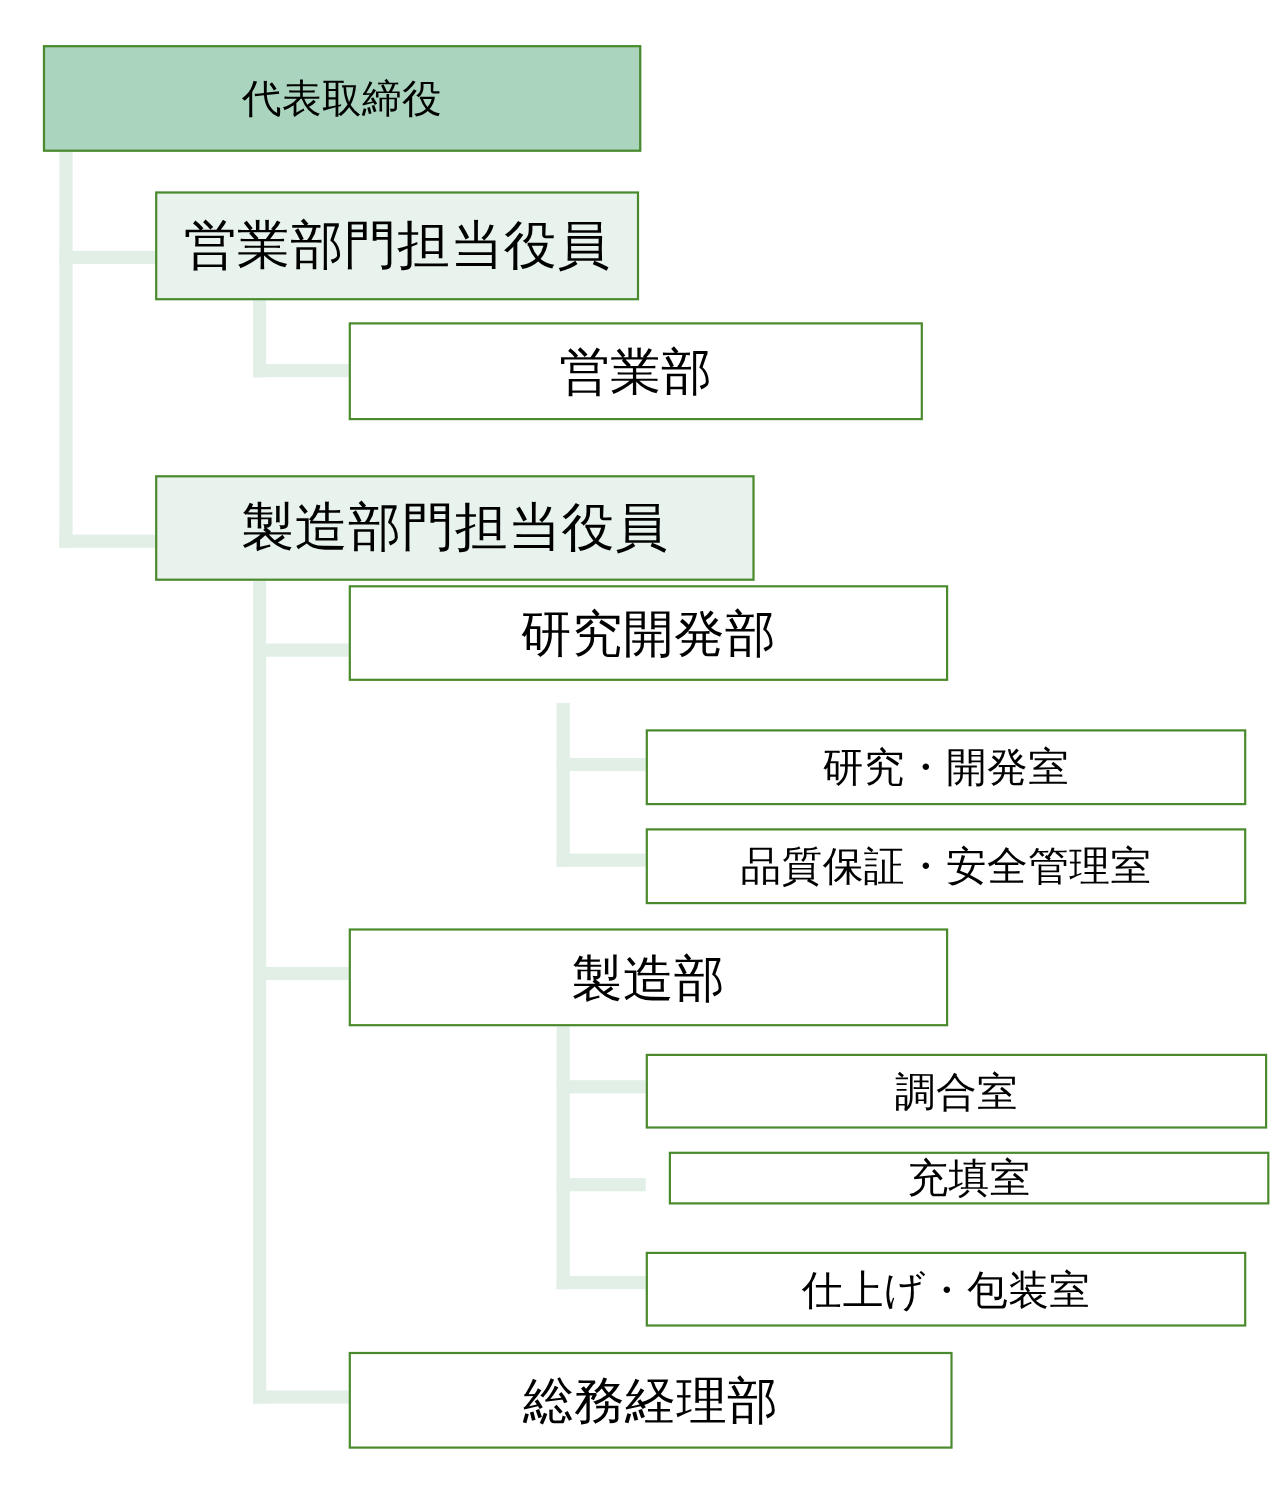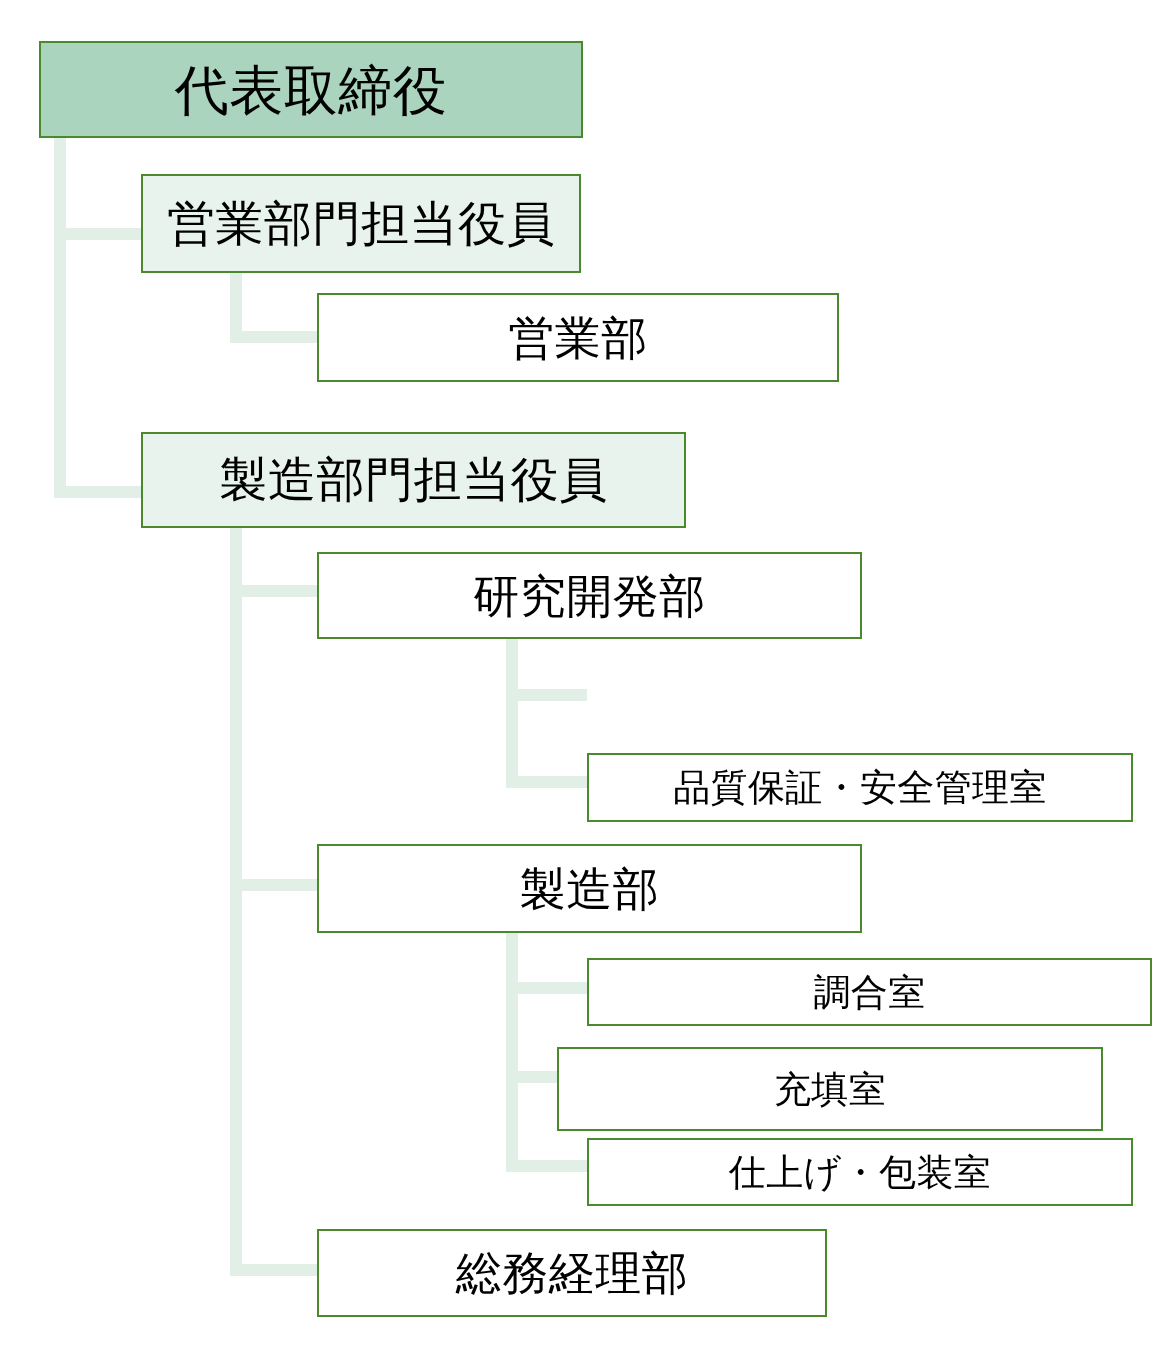--- a/index.html
+++ b/index.html
@@ -35,21 +35,21 @@
     border: 2.5px solid var(--c-border);
     display: flex;
     align-items: center;
     justify-content: center;
     color: var(--c-text);
     z-index: 2;
     line-height: 1;
     white-space: nowrap;
     letter-spacing: 0.01em;
   }
-  .l1 { background: var(--c-l1); font-size: 54px; }
+  .l1 { background: var(--c-l1); font-size: 36px; }
   .l2 { background: var(--c-l2); font-size: 48px; }
   .l3 { background: var(--c-leaf); font-size: 46px; }
   .l4 { background: var(--c-leaf); font-size: 37px; }
 </style>
 </head>
 <body>
 
 <div class="canvas">
 
   <div class="conn" style="left:54px;  top:138px;  width:12px; height:360px;"></div>
@@ -74,35 +74,38 @@
   </div>
   <div class="node l2" style="left:141px; top:174px;  width:440px; height:99px;">
     <span>営業部門担当役員</span>
   </div>
   <div class="node l3" style="left:317px; top:293px;  width:522px; height:89px;">
     <span>営業部</span>
   </div>
   <div class="node l2" style="left:141px; top:432px;  width:545px; height:96px;">
     <span>製造部門担当役員</span>
   </div>
-  <div class="node l3" style="left:317px; top:552px;  width:545px; height:87px;">
+  <div class="node l3" style="left:317px; top:532px;  width:545px; height:87px;">
     <span>研究開発部</span>
+  </div>
+  <div class="node l4" style="left:587px; top:663px;  width:546px; height:69px;">
+    <span>研究・開発室</span>
   </div>
   <div class="node l4" style="left:587px; top:753px; width:546px; height:69px;">
     <span>品質保証・安全管理室</span>
   </div>
   <div class="node l3" style="left:317px; top:844px;  width:545px; height:89px;">
     <span>製造部</span>
   </div>
   <div class="node l4" style="left:587px; top:958px; width:565px; height:68px;text-align:right;">
     <span>調合室</span>
   </div>
-  <div class="node l4" style="left:557px; top:1047px; width:546px; height:84px;">
+  <div class="node l4" style="left:608px; top:1047px; width:546px; height:48px;">
     <span>充填室</span>
   </div>
   <div class="node l4" style="left:587px; top:1138px; width:546px; height:68px;align-items:center;">
     <span>仕上げ・包装室</span>
   </div>
-  <div class="node l3" style="left:317px; top:1229px; width:510px; height:88px;">
+  <div class="node l3" style="left:317px; top:1229px; width:549px; height:88px;">
     <span>総務経理部</span>
   </div>
 
 </div>
 
 </body></html>

